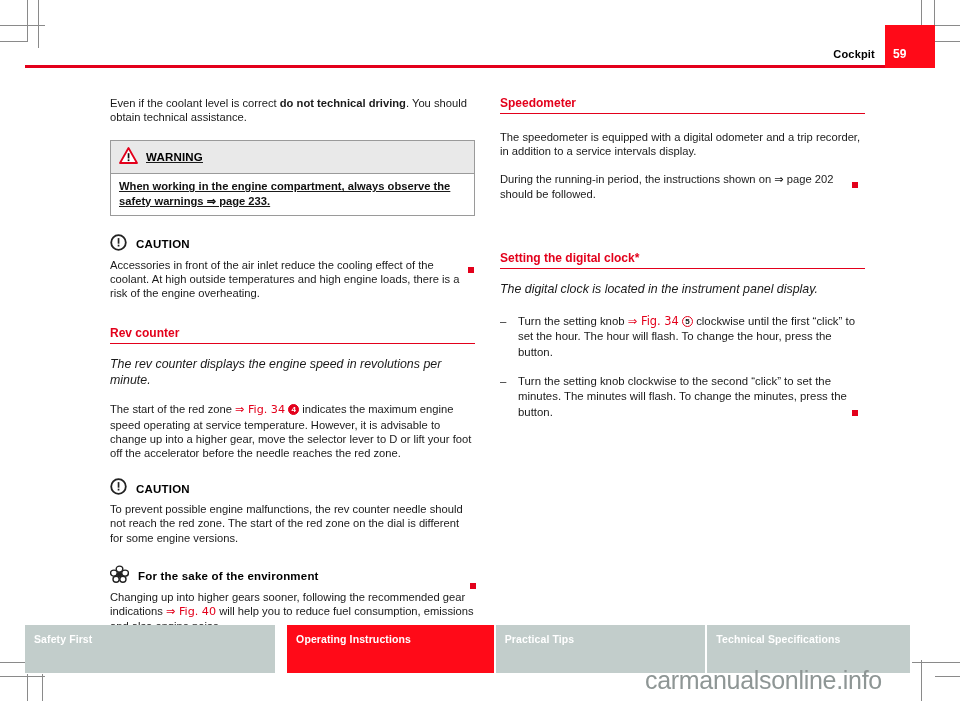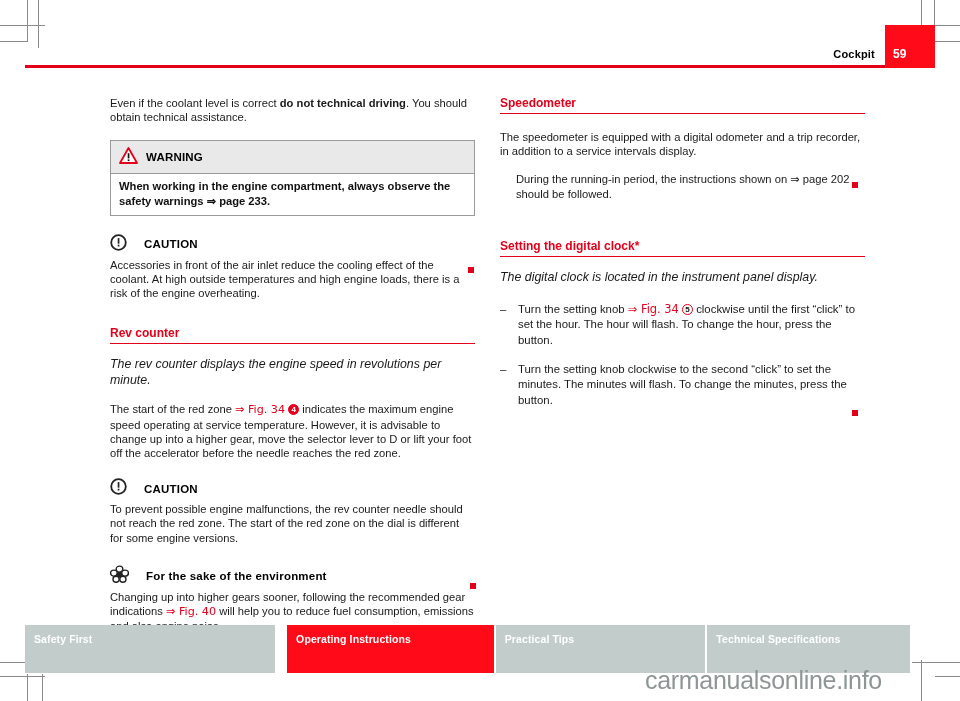--- a/index.html
+++ b/index.html
@@ -86,20 +86,21 @@
     font-style: italic;
     line-height: 16px;
     color: #1a1a1a;
   }
 
   
   .warning-box {
     margin-top: 16px;
     border: 1px solid #9a9a9a;
     background: #ffffff;
+    text-decoration: underline;
   }
   .warning-head {
     background: #e9e9e9;
     border-bottom: 1px solid #9a9a9a;
     padding: 5px 8px 5px 8px;
     display: flex;
     align-items: center;
     gap: 8px;
     height: 22px;
     box-sizing: content-box;
@@ -116,21 +117,21 @@
     line-height: 14.2px;
     font-weight: bold;
     color: #111;
   }
 
   
   .notice { margin-top: 18px; }
   .notice-head {
     display: flex;
     align-items: center;
-    gap: 17px;
+    gap: 9px;
     margin-bottom: 3px;
   }
   .notice-head .label {
     font-size: 11.5px;
     font-weight: bold;
     color: #000;
     letter-spacing: .2px;
   }
   .notice-body {
     font-size: 11.2px;
@@ -303,24 +304,24 @@
     <div class="notice-body"><span>Changing up into higher gears sooner, following the recommended gear indications </span><span class="red arrow">⇒ Fig. 40</span><span> will help you to reduce fuel consumption, emissions and also engine noise.</span></div>
   </div>
   <div class="endmark-abs" style="left:360px; top:487px;"></div>
 
 </div>
 
 <div class="column" id="col-right">
 
   <div class="section-head" style="margin-top:0;">Speedometer</div>
   <div class="para" style="margin-top:16px;">The speedometer is equipped with a digital odometer and a trip recorder, in addition to a service intervals display.</div>
-  <div class="para" style="margin-top:14px;margin-left:16px;">During the running-in period, the instructions shown on ⇒ page 202 should be followed.</div>
+  <div class="para" style="margin-top:14px;">During the running-in period, the instructions shown on ⇒ page 202 should be followed.</div>
   <div class="endmark-abs" style="left:352px; top:86px;"></div>
 
-  <div class="section-head" style="margin-top:38px;">Setting the digital clock*</div>
+  <div class="section-head" style="margin-top:50px;">Setting the digital clock*</div>
   <div class="lead-in">The digital clock is located in the instrument panel display.</div>
 
   <div class="dash-item" style="margin-top:17px;">
     <span class="dash">–</span><span>Turn the setting knob </span><span class="red arrow">⇒ Fig. 34</span> <span class="circnum">5</span><span> clockwise until the first “click” to set the hour. The hour will flash. To change the hour, press the button.</span>
   </div>
 
   <div class="dash-item">
     <span class="dash">–</span><span>Turn the setting knob clockwise to the second “click” to set the minutes. The minutes will flash. To change the minutes, press the button.</span>
   </div>
 

